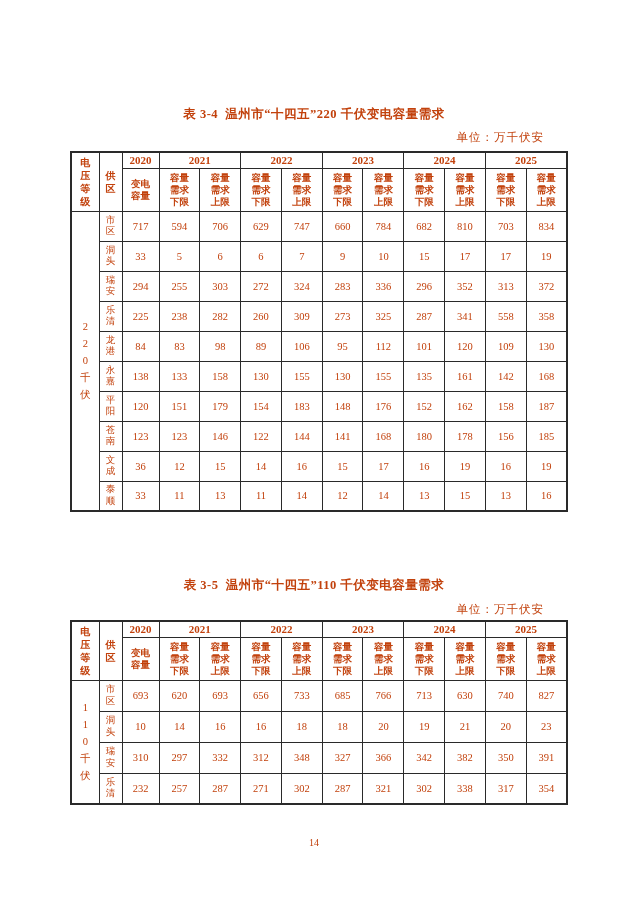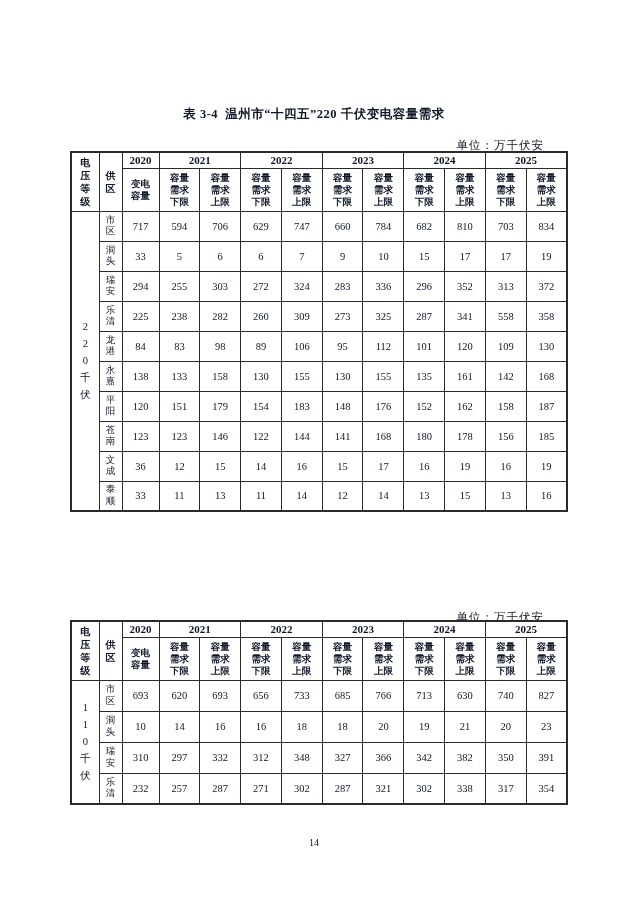--- a/index.html
+++ b/index.html
@@ -3,35 +3,34 @@
 <meta charset="utf-8">
 <style>
   * { margin: 0; padding: 0; box-sizing: border-box; }
   html, body { background: #ffffff; }
   body { width: 640px; height: 905px; }
   .page {
     position: relative;
     width: 628px; height: 905px;
     background: #ffffff;
     font-family: "Liberation Serif", "DejaVu Serif", serif;
-    color: #0f172a;
+    color: #c2410c;
     overflow: hidden;
   }
   .tbl-title {
     position: absolute; left: 0; width: 100%;
     text-align: center;
     font-size: 12.5px; font-weight: bold;
     letter-spacing: 0.5px;
     white-space: pre;
   }
   .unit-line {
     position: absolute;
     font-size: 11.5px;
     letter-spacing: 1px;
-    margin-top: 8px;
   }
   table.cap {
     position: absolute; left: 70px;
     width: 496px;
     border-collapse: collapse;
     table-layout: fixed;
     border: 2px solid #2a2a2a;
     background: #ffffff;
   }
   .cap th, .cap td {
@@ -340,20 +339,21 @@
           <td class="val">12</td>
           <td class="val">14</td>
           <td class="val">13</td>
           <td class="val">15</td>
           <td class="val">13</td>
           <td class="val">16</td>
         </tr>
       </tbody>
     </table>
 
+  <div id="t2-title" class="tbl-title">表 3-5  温州市“十四五”110 千伏变电容量需求</div>
 
   <div id="t2-unit" class="unit-line">单位：万千伏安</div>
 
   <table id="t2-table" class="cap" data-table="1">
       <colgroup>
         <col style="width: 28px;">
         <col style="width: 23px;">
         <col style="width: 37px;">
         <col style="width: 40.8px;">
         <col style="width: 40.8px;">

